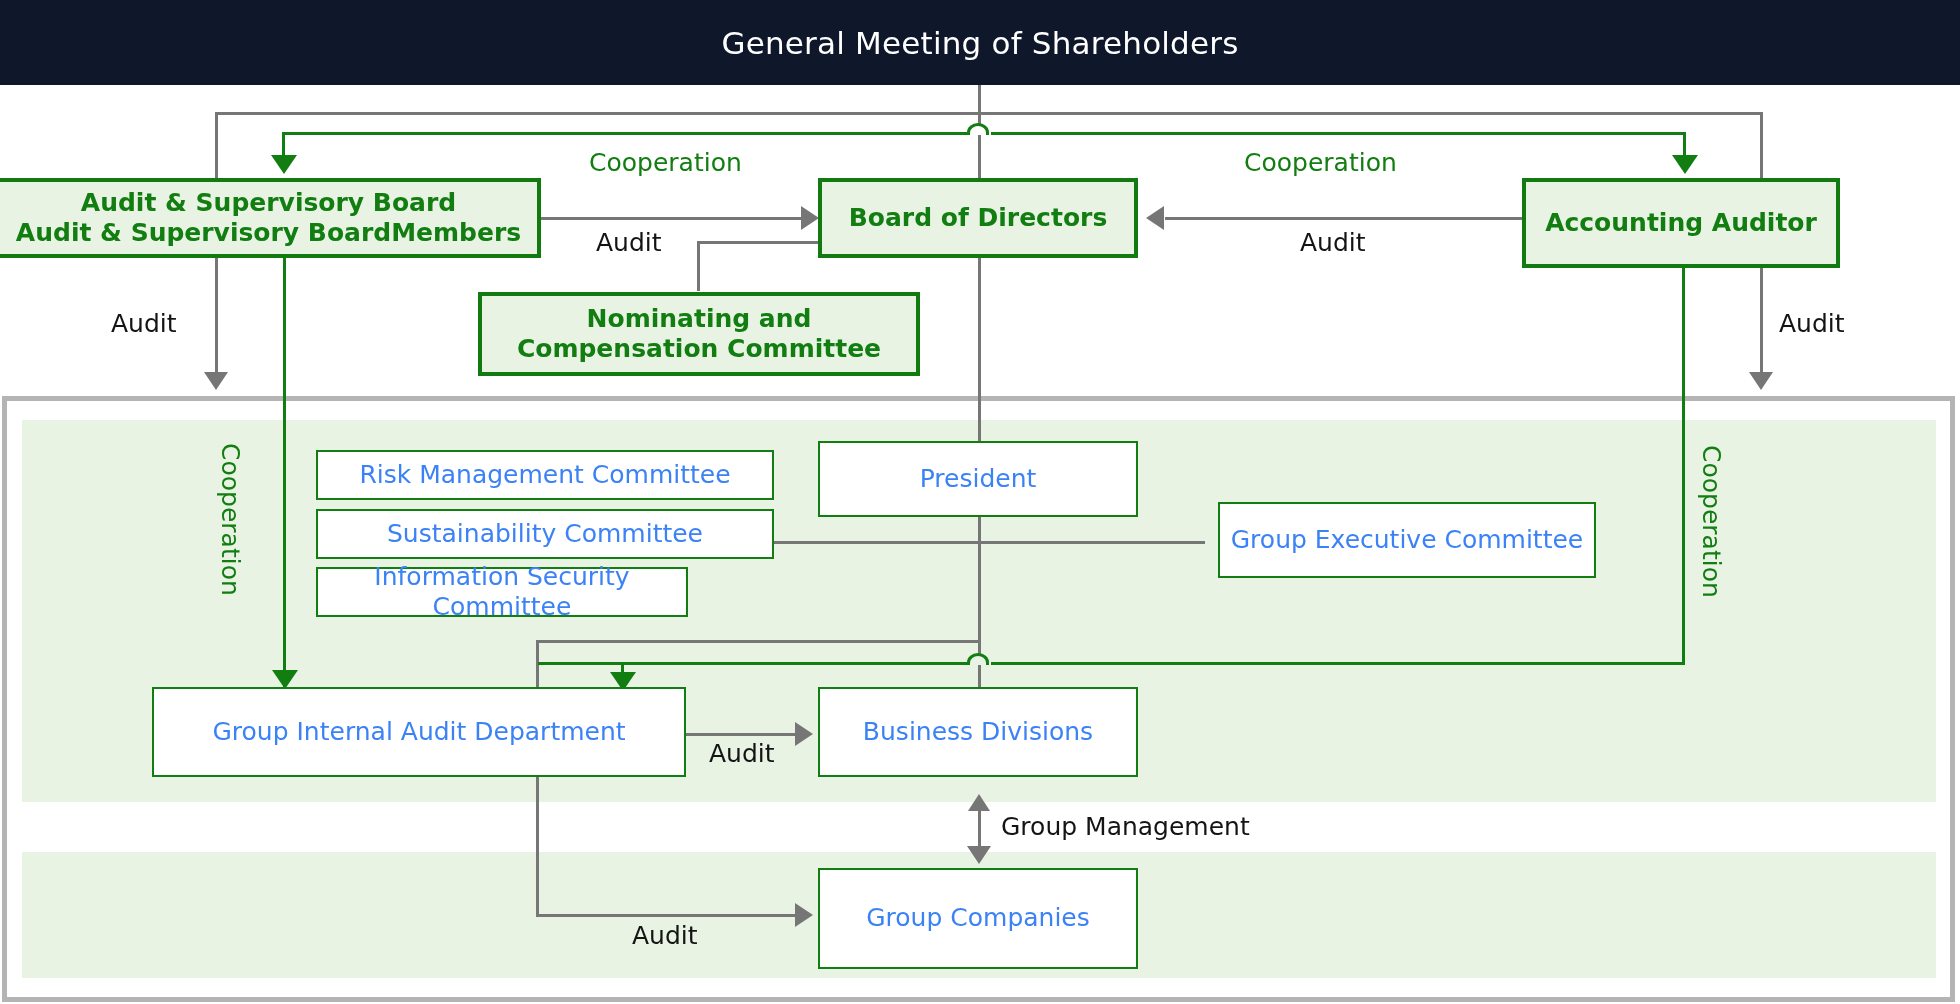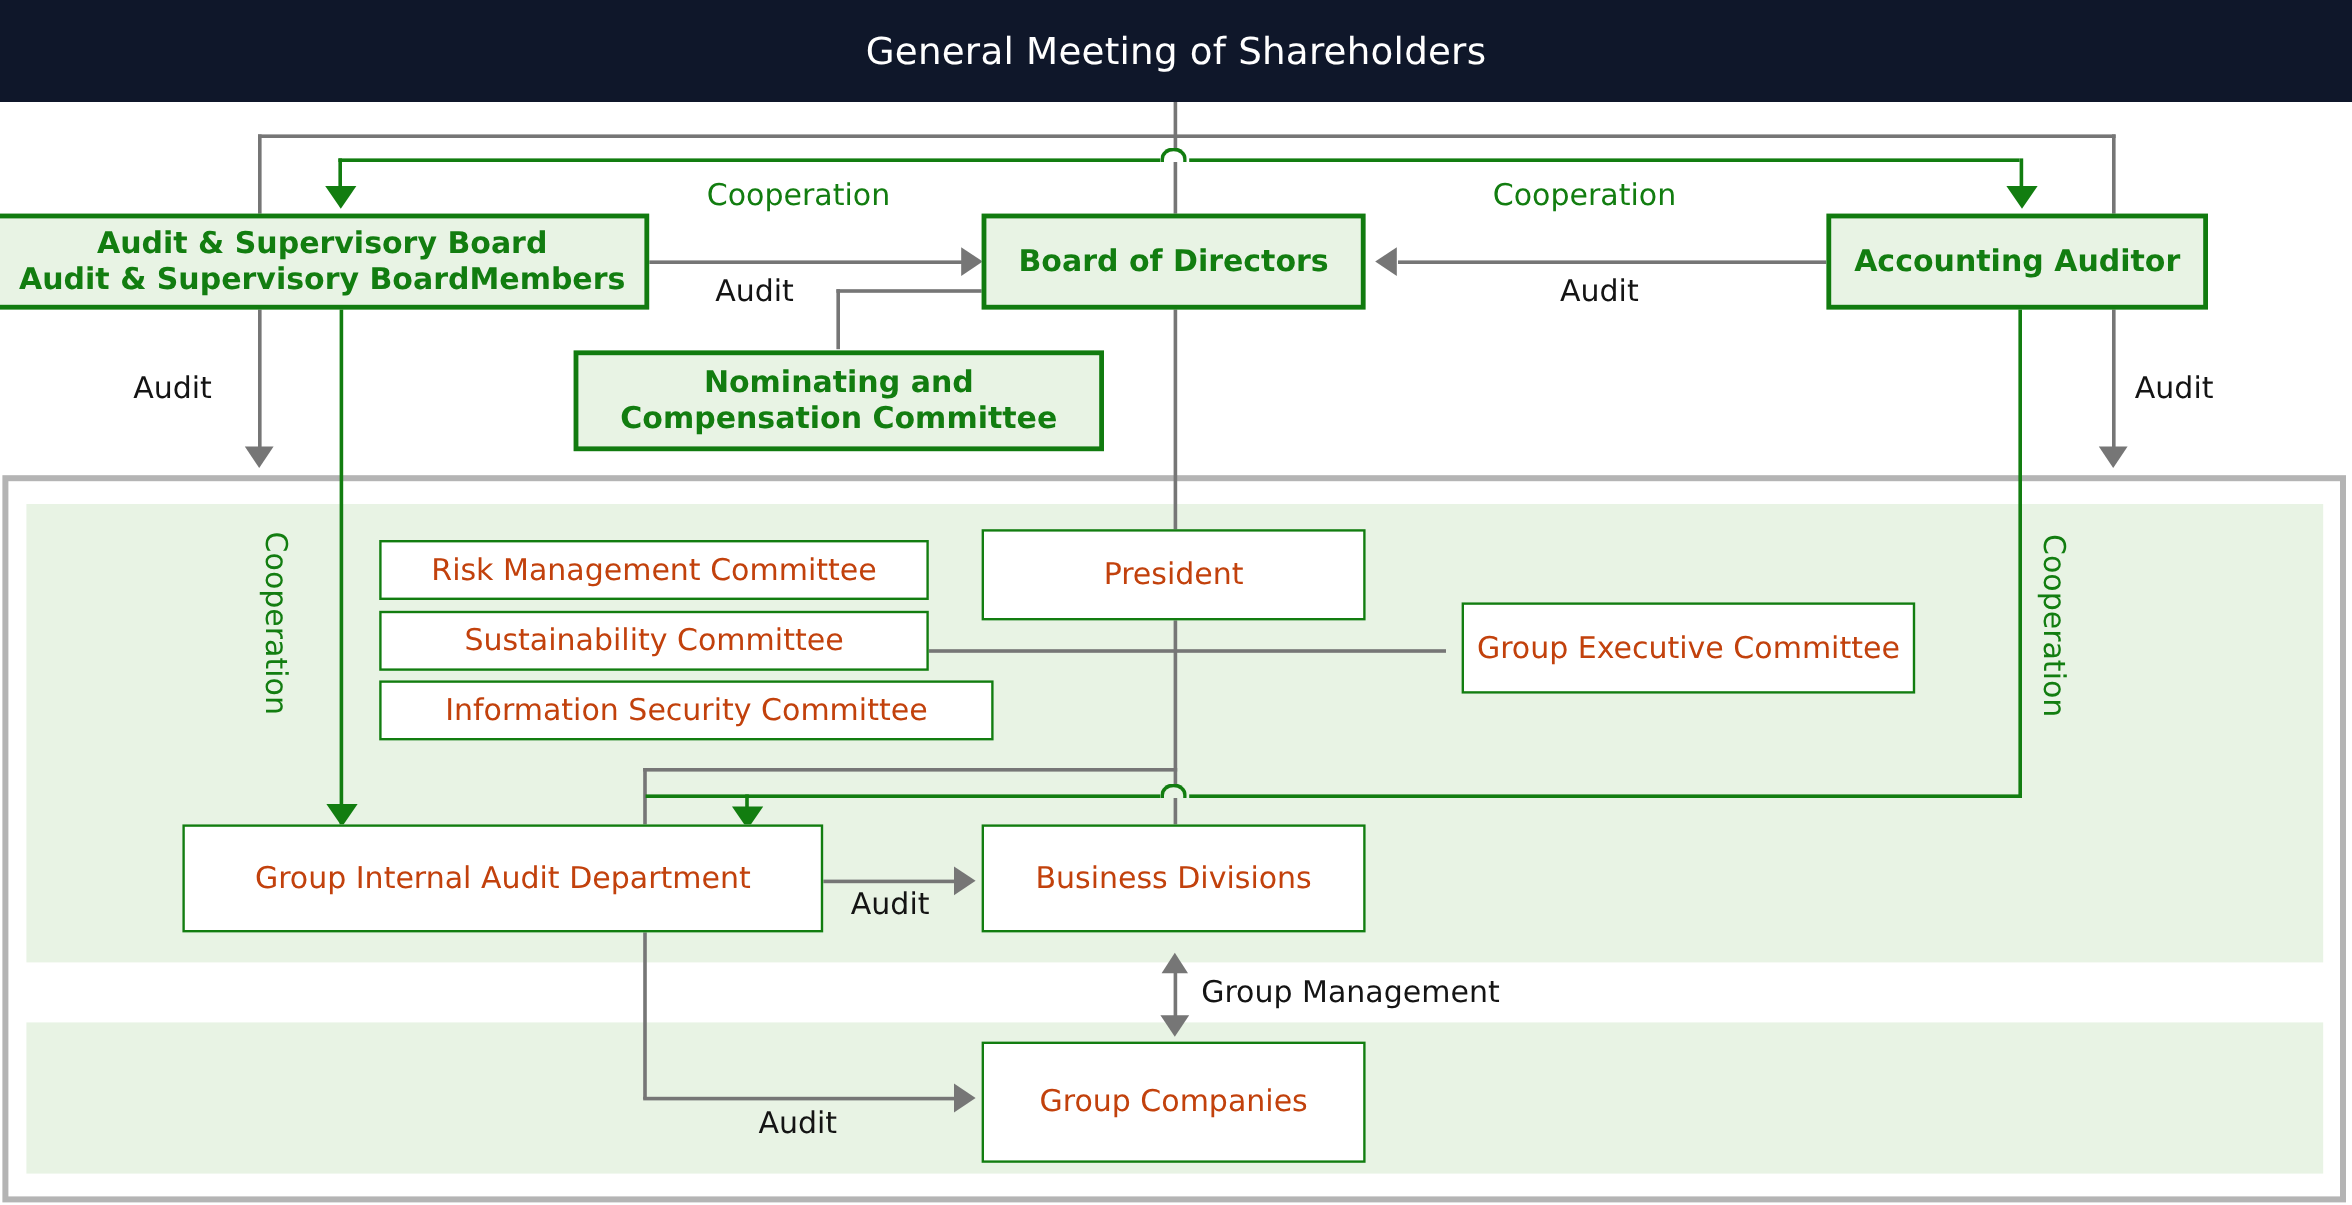--- a/index.html
+++ b/index.html
@@ -56,21 +56,21 @@
   .box-strong {           
     border: 4px solid #117b0f;
     background: #e8f3e4;
     color: #127d10;
     font-weight: bold;
     font-size: 25px;
   }
   .box-plain {            
     border: 2px solid #127d10;
     background: #ffffff;
-    color: #c2410c;
+    color: #3b82f6;
     font-weight: 400;
     font-size: 25px;
   }
 
   
   .ln {
     position: absolute;
     background: #767676;
   }
   .ln-h { height: 3px; }
@@ -206,38 +206,38 @@
 
   <div class="box box-strong" style="left:-4px; top:178px; width:545px; height:80px; flex-direction:column;">
     <span>Audit &amp; Supervisory Board</span>
     <span>Audit &amp; Supervisory BoardMembers</span>
   </div>
 
   <div class="box box-strong" style="left:818px; top:178px; width:320px; height:80px;justify-content:center;">
     <span>Board of Directors</span>
   </div>
 
-  <div class="box box-strong" style="left:1522px; top:178px; width:318px; height:80px;">
+  <div class="box box-strong" style="left:1522px; top:178px; width:318px; height:90px;">
     <span>Accounting Auditor</span>
   </div>
 
   <div class="box box-strong" style="left:478px; top:292px; width:442px; height:84px; flex-direction:column;">
     <span>Nominating and</span>
     <span>Compensation Committee</span>
   </div>
 
   <div class="box box-plain" style="left:316px; top:450px; width:458px; height:50px;">
     <span>Risk Management Committee</span>
   </div>
 
   <div class="box box-plain" style="left:316px; top:509px; width:458px; height:50px;">
     <span>Sustainability Committee</span>
   </div>
 
-  <div class="box box-plain" style="left:316px; top:567px; width:512px; height:50px;">
+  <div class="box box-plain" style="left:316px; top:567px; width:372px; height:50px;">
     <span>Information Security Committee</span>
   </div>
 
   <div class="box box-plain" style="left:818px; top:441px; width:320px; height:76px;">
     <span>President</span>
   </div>
 
   <div class="box box-plain" style="left:1218px; top:502px; width:378px; height:76px;">
     <span>Group Executive Committee</span>
   </div>

